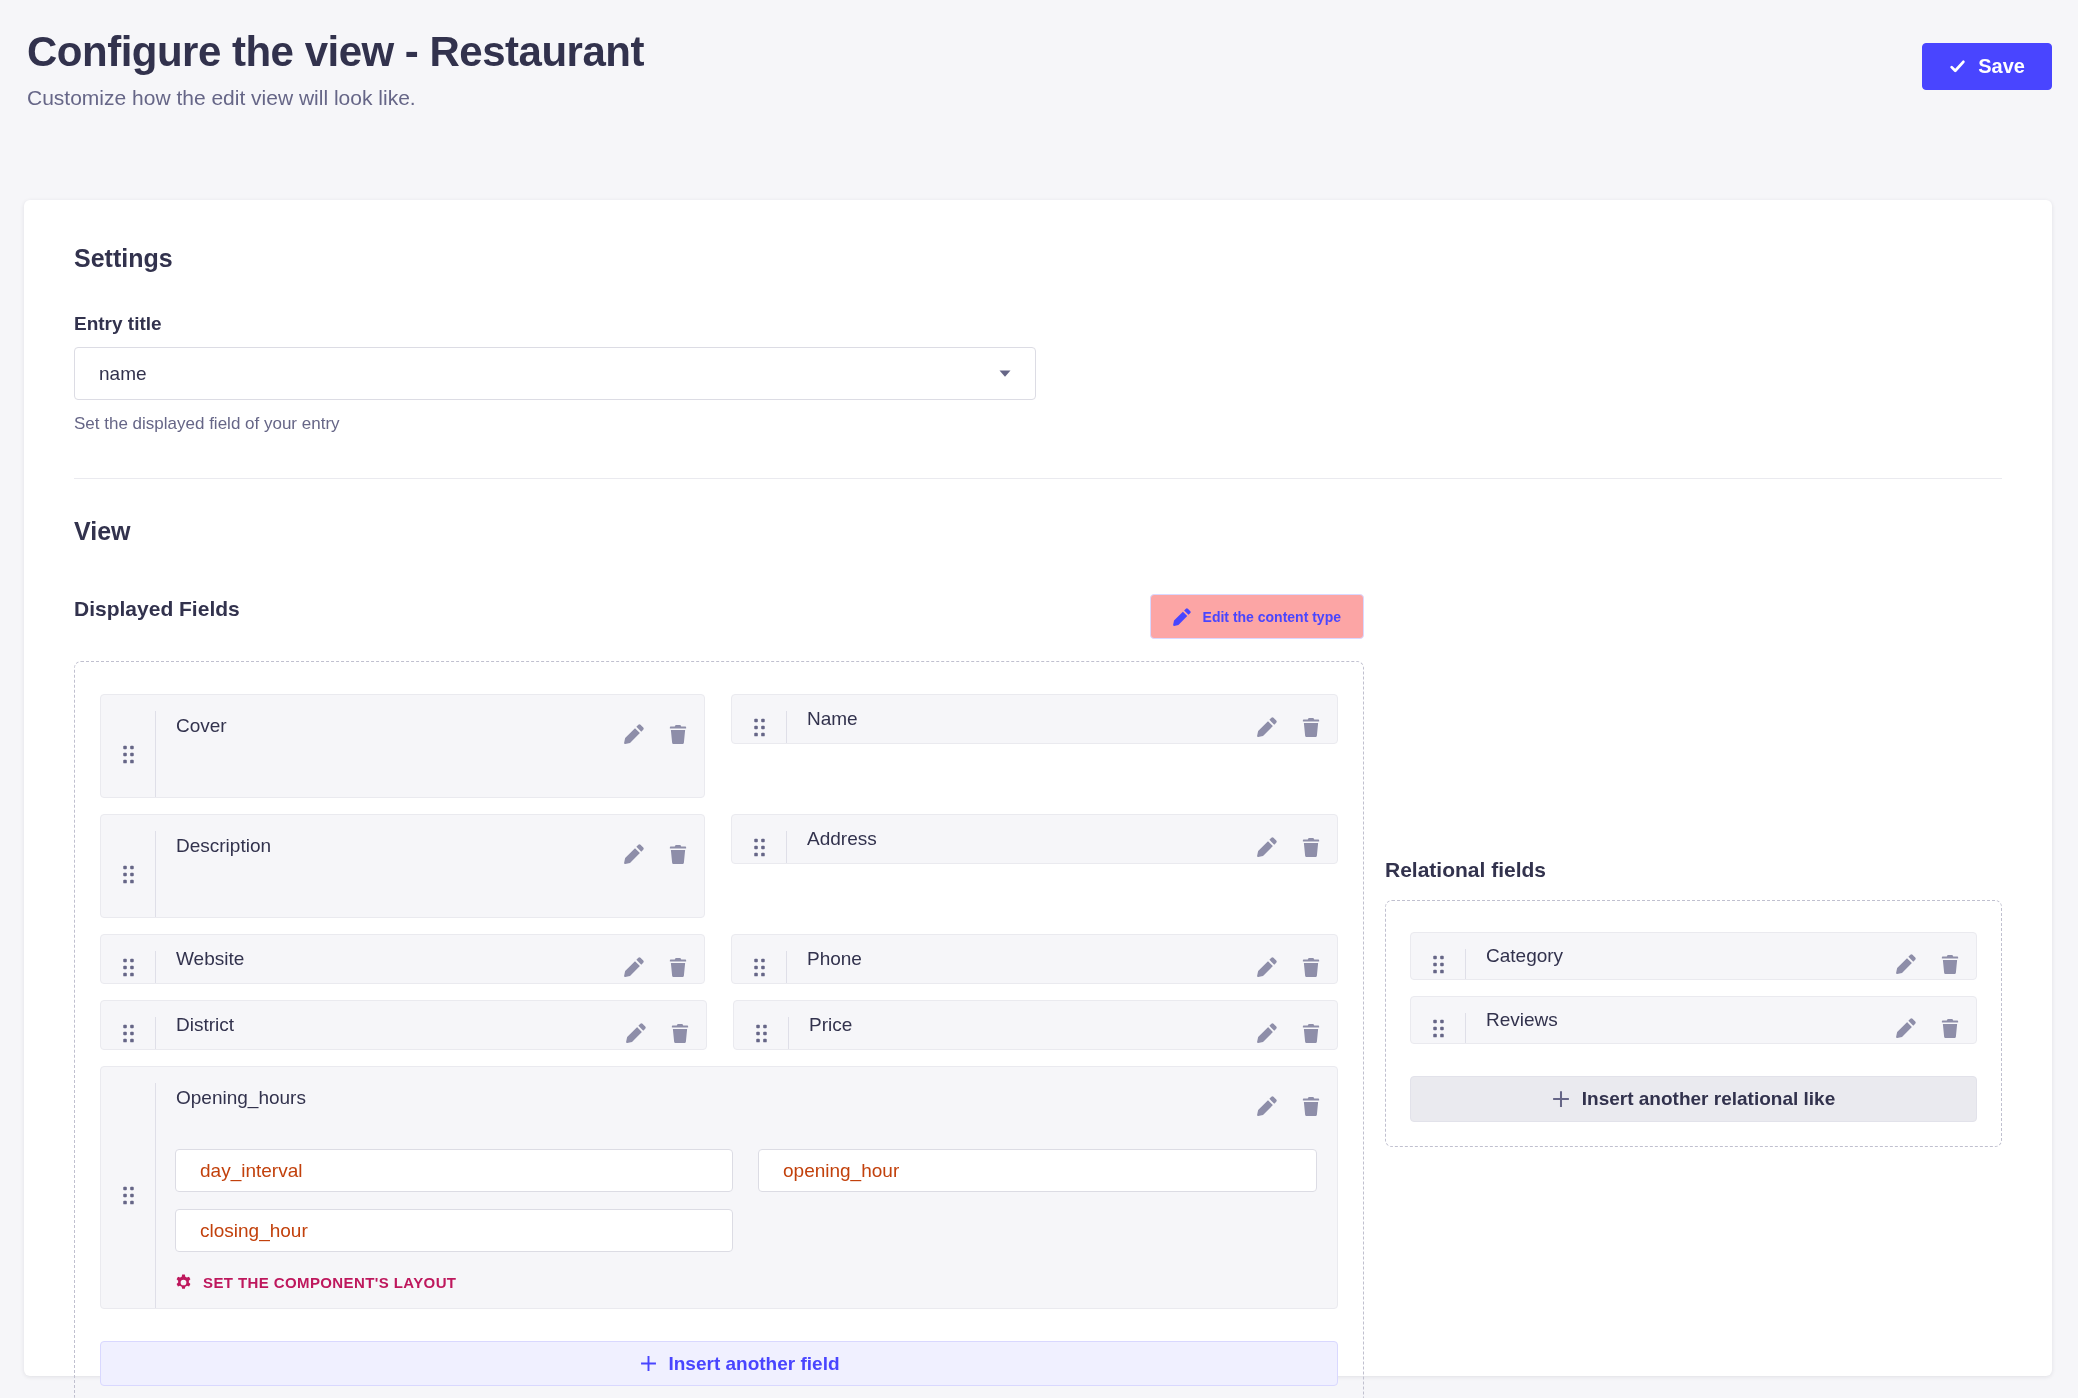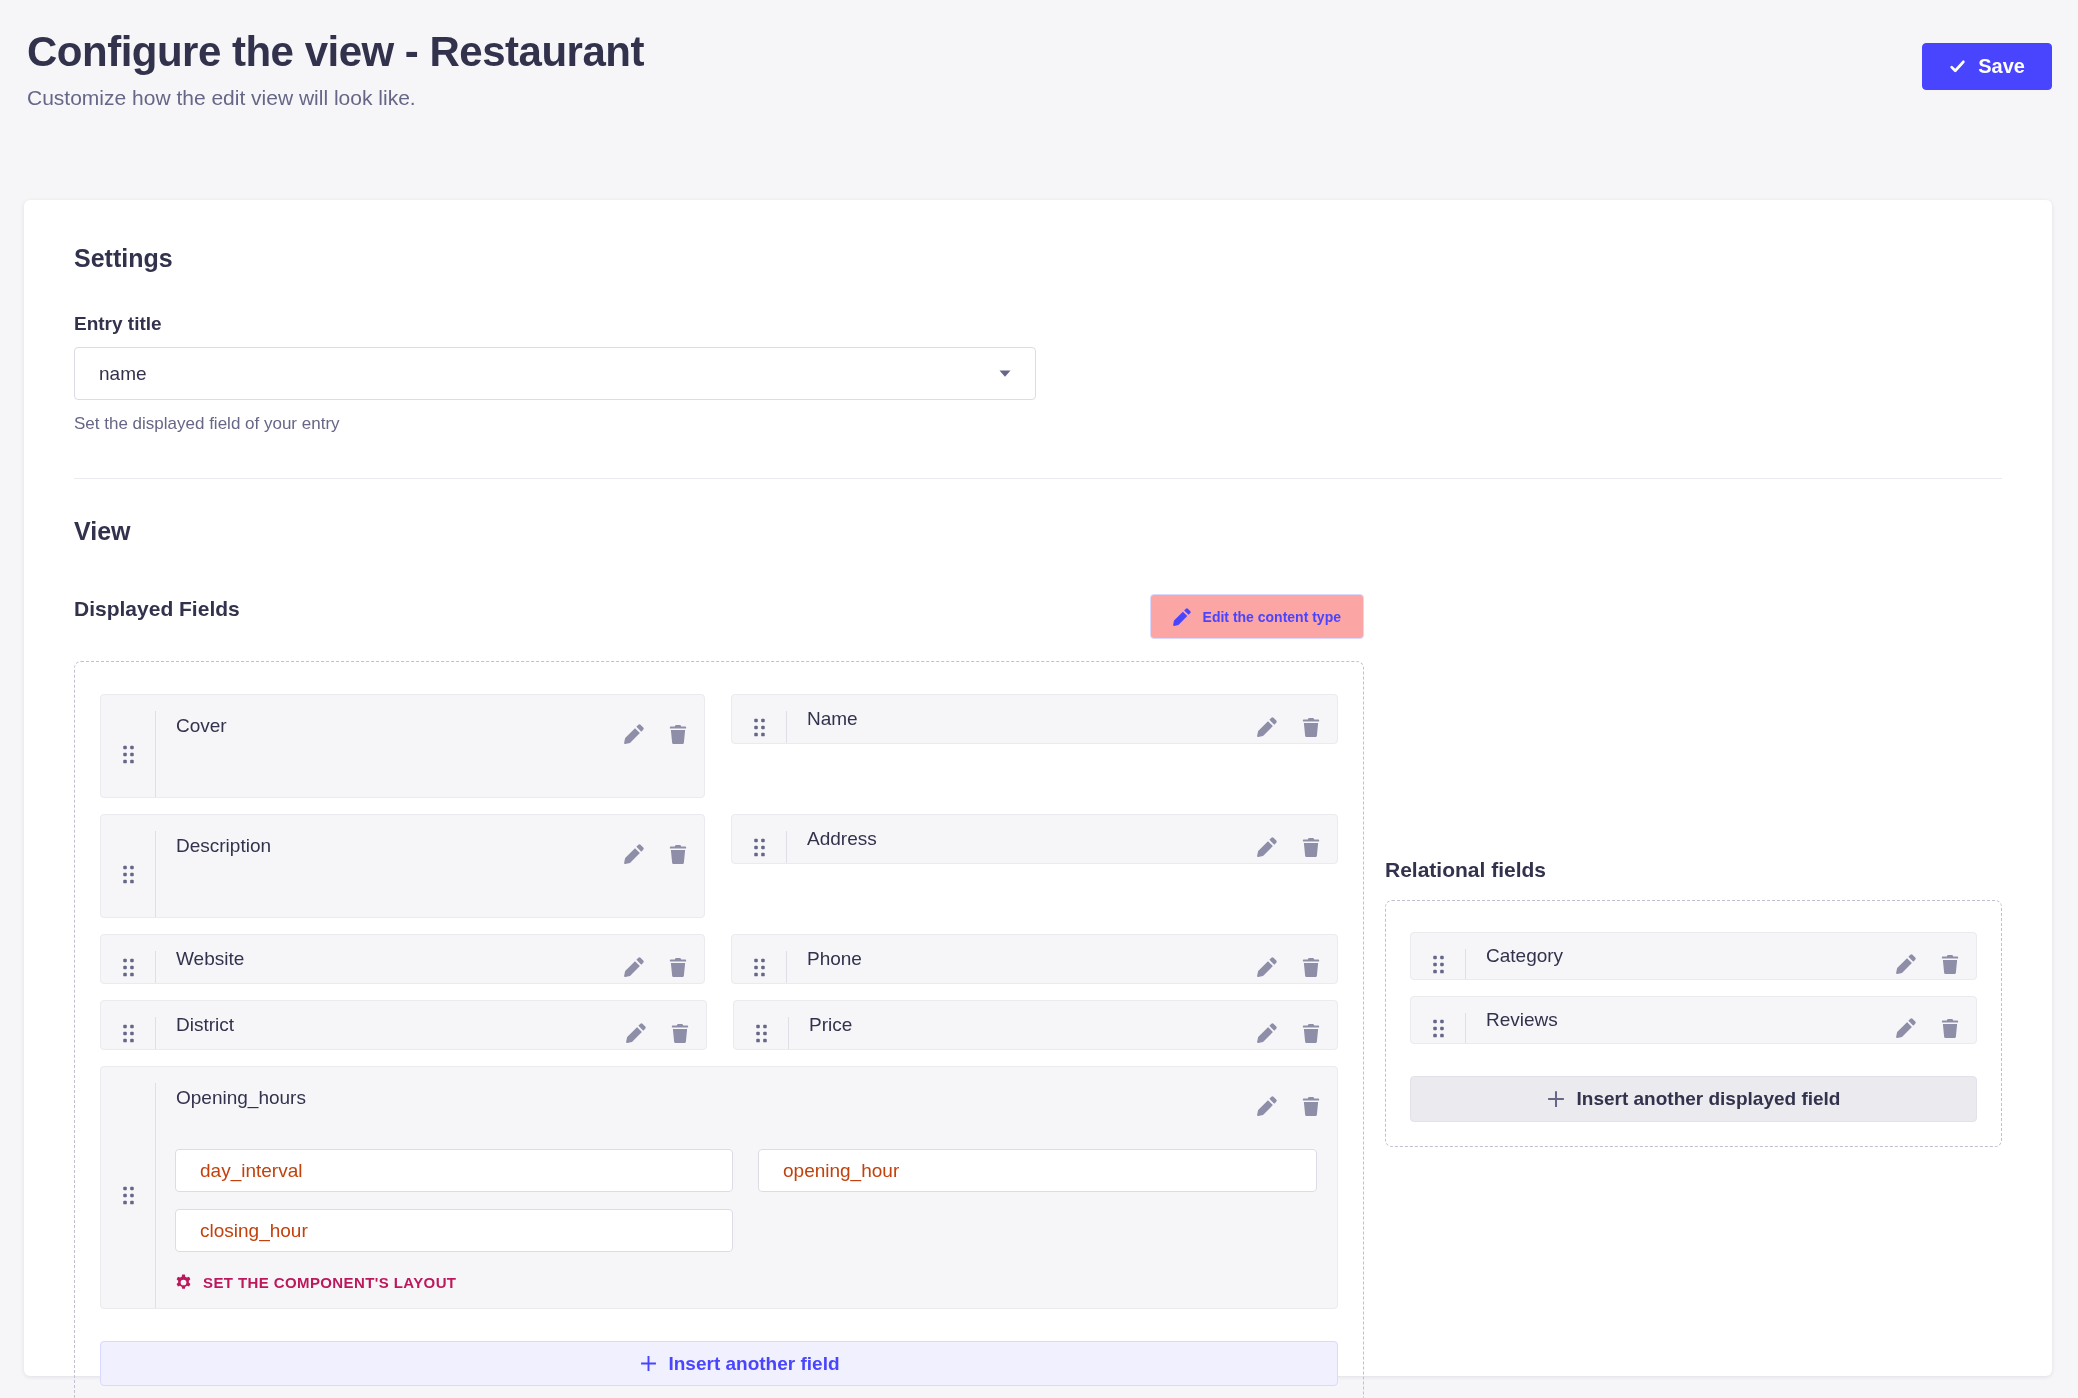--- a/index.html
+++ b/index.html
@@ -508,20 +508,20 @@
               </div>
             </div>
           </div>
 
           <button class="insert-rel">
             <span class="plus">
                 <svg width="18" height="18">
                   <use href="#i-plus"></use>
                 </svg>
               </span>
-            <span>Insert another displayed field</span>
+            <span>Insert another relational like</span>
           </button>
 
         </div>
       </div>
     </div>
   </section>
 </div>
 
 </body></html>

